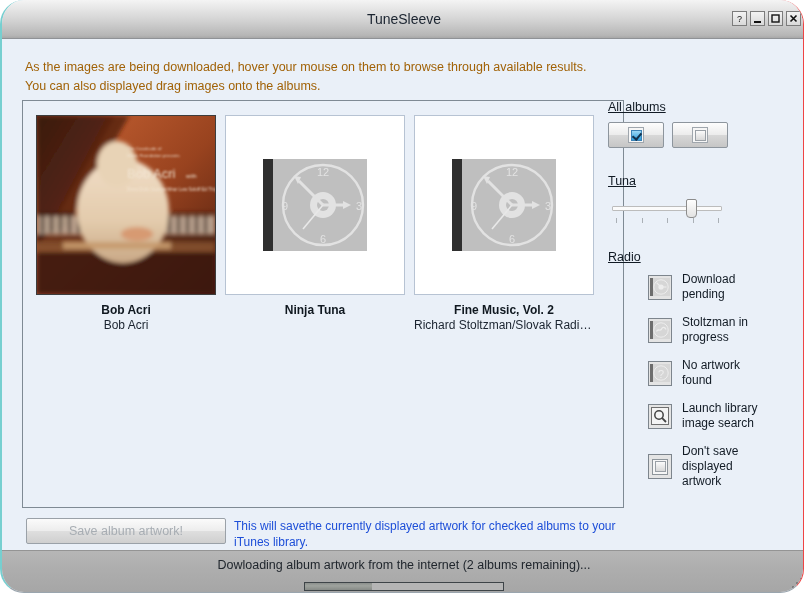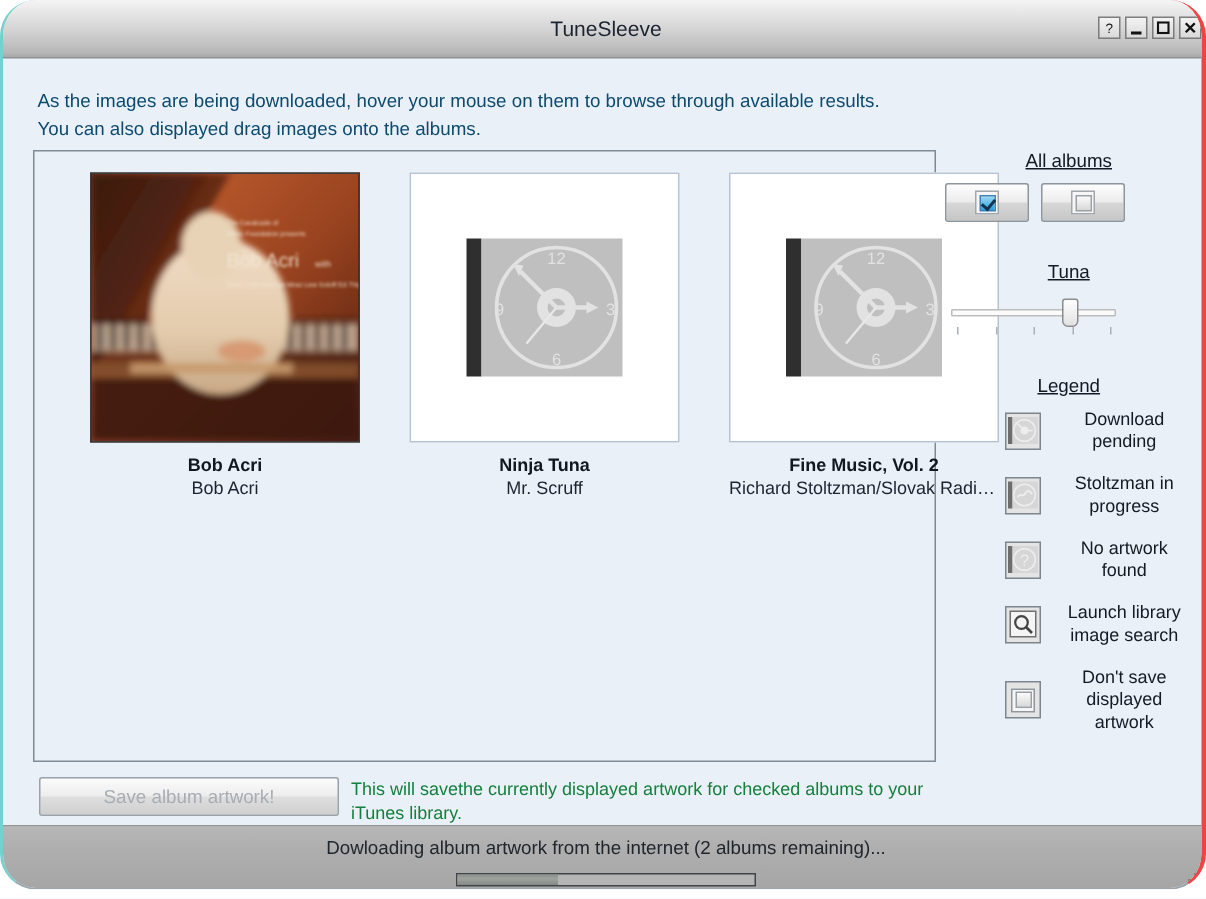--- a/index.html
+++ b/index.html
@@ -11,21 +11,21 @@
     font-family: "Liberation Sans", sans-serif;
   }
   .window {
     position: relative;
     width: 804px;
     height: 593px;
     box-sizing: border-box;
     overflow: hidden;
     background: #eaf0f8;
     border-left: 2px solid #77cfd0;
-    border-right: 3px solid #ef4444;
+    border-right: 1px solid #ef4444;
     border-bottom: 1px solid #9aa5ae;
     border-radius: 24px;
   }
   
   .titlebar {
     position: absolute;
     left: 0; top: 0;
     width: 804px;
     height: 39px;
     background: linear-gradient(to bottom, #f4f4f4 0%, #e9e9e9 18%, #d2d2d2 55%, #b6b6b6 93%, #a8a8a8 100%);
@@ -60,21 +60,21 @@
     position: relative;
   }
   .win-btn svg { display:block; margin: 1px auto 0 auto; }
   
   .instructions {
     position: absolute;
     left: 23px;
     top: 58px;
     width: 600px;
     font-size: 12.5px;
-    color: #0c4a6e;
+    color: #a16207;
     line-height: 19px;
   }
   
   .album-panel {
     position: absolute;
     left: 20px;
     top: 100px;
     width: 602px;
     height: 408px;
     box-sizing: border-box;
@@ -82,21 +82,20 @@
     background: #eaf0f8;
   }
   .album-row {
     display: flex;
     padding: 14px 0 0 13px;
     gap: 9px;
   }
   .album-card {
     width: 180px;
     box-sizing: border-box;
-    margin-left: 24px;
   }
   .album-art-frame {
     width: 180px;
     height: 180px;
     box-sizing: border-box;
     border: 1px solid #b7c3d3;
     background: #ffffff;
     display: flex;
     align-items: center;
     justify-content: center;
@@ -129,24 +128,23 @@
   }
   
   .cd-placeholder {
     width: 108px;
     height: 100px;
     position: relative;
   }
   
   .sidebar {
     position: absolute;
-    left: 628px;
+    left: 606px;
     top: 100px;
     width: 165px;
-    text-align: center;
   }
   .section-head {
     font-size: 12.5px;
     color: #111a24;
     text-decoration: underline;
     font-weight: normal;
     margin: 0 0 8px 0;
   }
   .allalbums-row {
     display: flex;
@@ -269,21 +267,21 @@
     font-size: 12.5px;
     text-align: center;
     line-height: 24px;
   }
   .save-note {
     position: absolute;
     left: 232px;
     top: 518px;
     width: 390px;
     font-size: 12px;
-    color: #15803d;
+    color: #1d4ed8;
     line-height: 16px;
   }
   
   .statusbar {
     position: absolute;
     left: 0;
     bottom: 0;
     width: 804px;
     height: 42px;
     background: linear-gradient(to bottom, #b6b6b6 0%, #aeaeae 40%, #a6a6a6 100%);
@@ -448,21 +446,20 @@
             <path d="M90 50 L82 46 L82 54 Z" fill="#e2e2e2"></path>
             <path d="M62 50 L42 74" stroke="#e8e8e8" stroke-width="1.6" fill="none"></path>
             <text x="62" y="21" font-size="11" fill="#e2e2e2" text-anchor="middle" font-family="Liberation Sans, sans-serif">12</text>
             <text x="98" y="55" font-size="11" fill="#e2e2e2" text-anchor="middle" font-family="Liberation Sans, sans-serif">3</text>
             <text x="62" y="88" font-size="11" fill="#e2e2e2" text-anchor="middle" font-family="Liberation Sans, sans-serif">6</text>
             <text x="24" y="55" font-size="11" fill="#e2e2e2" text-anchor="middle" font-family="Liberation Sans, sans-serif">9</text>
           </svg>
         </div>
         <div class="album-caption">
           <div class="album-title">Ninja Tuna</div>
-          <div class="album-artist">Mr. Scruff</div>
         </div>
       </div>
 
       <div class="album-card">
         <div class="album-art-frame">
           <svg class="cd-placeholder" viewBox="0 0 108 100">
             <rect x="2" y="4" width="10" height="92" fill="#2f2f2f"></rect>
             <rect x="12" y="4" width="94" height="92" fill="#bfbfbf"></rect>
             <circle cx="62" cy="50" r="40" fill="none" stroke="#e2e2e2" stroke-width="2.4"></circle>
             <circle cx="62" cy="50" r="13" fill="#e2e2e2"></circle>
@@ -511,21 +508,21 @@
         <div class="slider-ticks" id="zoomTicks">
             <i style="left: 4px;"></i>
             <i style="left: 29.5px;"></i>
             <i style="left: 55px;"></i>
             <i style="left: 80.5px;"></i>
             <i style="left: 106px;"></i>
           </div>
       </div>
     </div>
 
-    <div class="section-head">Legend</div>
+    <div class="section-head">Radio</div>
 
     <div class="legend-item">
       <span class="legend-icon">
         <svg class="mini-cd" viewBox="0 0 20 20">
           <rect x="0" y="1" width="3" height="18" fill="#6d6d6d"></rect>
           <rect x="3" y="1" width="17" height="18" fill="#d6d6d6"></rect>
           <circle cx="11" cy="10" r="7.2" fill="none" stroke="#ededed" stroke-width="1"></circle>
           <circle cx="11" cy="10" r="2.6" fill="#ededed"></circle>
           <path d="M11 10 L6.5 5.6" stroke="#ededed" stroke-width="1.1"></path>
           <path d="M11 10 L16.5 10" stroke="#ededed" stroke-width="1.1"></path>

